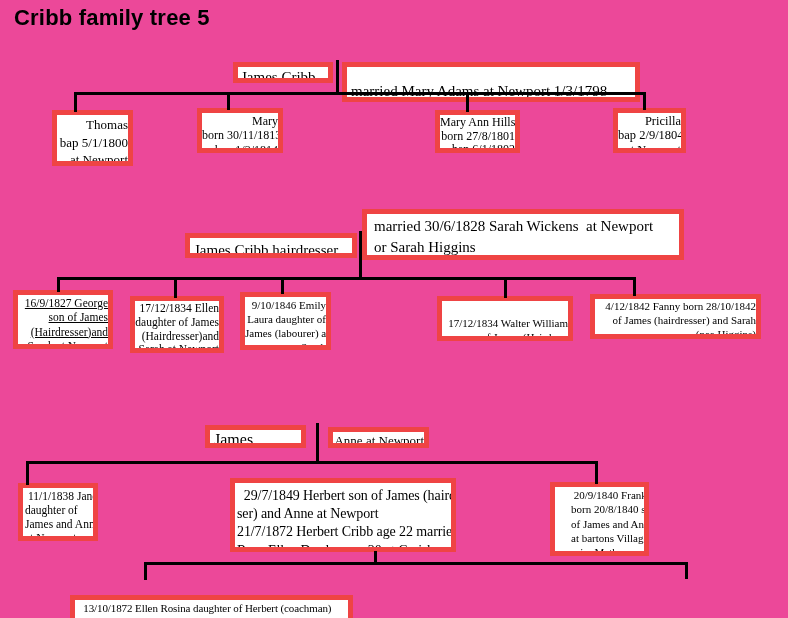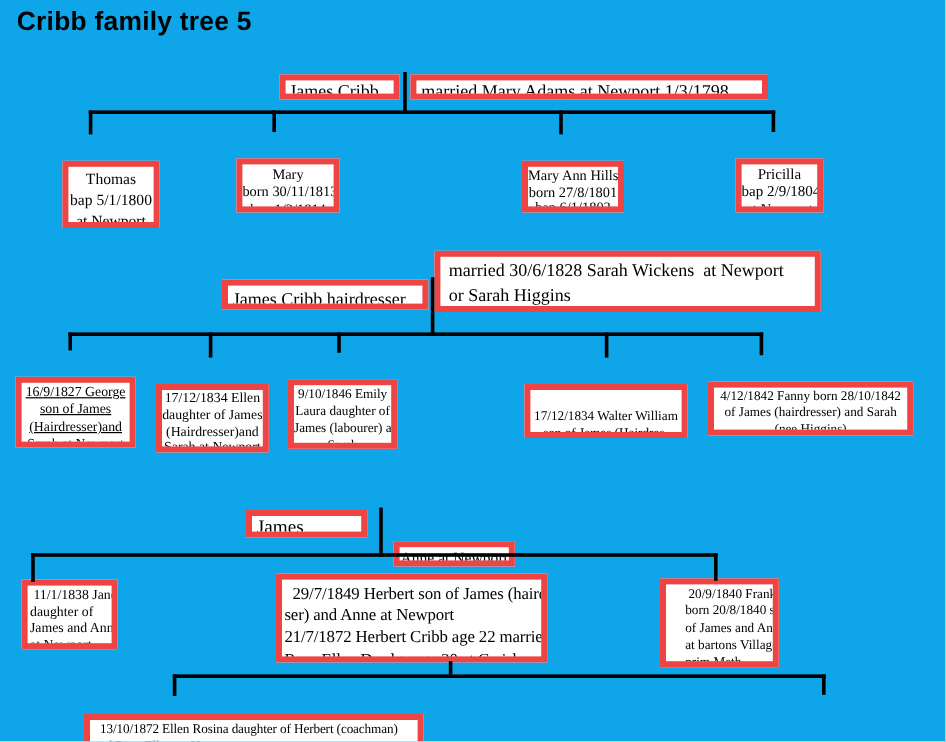--- a/index.html
+++ b/index.html
@@ -1,20 +1,20 @@
 <!DOCTYPE html>
 <html><head>
 <meta charset="utf-8">
 <style>
   html, body { margin: 0; padding: 0; background: #ffffff; }
   .canvas {
     position: relative;
     width: 788px;
     height: 618px;
-    background: #0ea5e9;
+    background: #ec4899;
     color: #000;
     font-family: "Liberation Serif", serif;
     overflow: hidden;
   }
   .title {
     position: absolute;
     left: 14px;
     top: 5px;
     font-family: "Liberation Sans", sans-serif;
     font-weight: bold;
@@ -23,26 +23,26 @@
   }
   .box {
     position: absolute;
     border: 5px solid #ef4444;
     box-sizing: border-box;
     white-space: pre;
     overflow: hidden;
     line-height: 1.2;
     background: #fff;
   }
-  .center { text-align: center; margin-top: 24px; }
+  .center { text-align: right; }
   .tline { position: absolute; background: #000; }
 
   
   #b-james1    { left:233px; top:62px;  width:100px; height:21px; font-size:15px;   padding:1px 3px; }
-  #b-maryadams { left:342px; top:62px;  width:298px; height:21px; font-size:15px;   padding:1px 4px; }
+  #b-maryadams { left:342px; top:62px;  width:298px; height:21px; font-size:15px;   padding:15px 4px; }
   #b-thomas    { left:52px;  top:110px; width:81px;  height:56px; font-size:13px;   line-height:1.35; padding-top:1px; }
   #b-mary      { left:197px; top:108px; width:86px;  height:45px; font-size:12px;   line-height:1.2;  padding-top:1px; }
   #b-maryann   { left:435px; top:110px; width:85px;  height:43px; font-size:12px;   line-height:1.13; padding-top:1px; }
   #b-pricilla  { left:613px; top:108px; width:73px;  height:45px; font-size:12.5px; line-height:1.15; padding-top:1px; }
 
   
   #b-james2    { left:185px; top:233px; width:172px; height:25px; font-size:15px;   padding:3px 4px; }
   #b-sarah     { left:362px; top:209px; width:322px; height:51px; font-size:15px;   line-height:1.4; padding:2px 4px 0 7px; }
   #b-george    { left:13px;  top:290px; width:100px; height:59px; font-size:11.5px; line-height:1.25; padding-top:1px;text-decoration:underline; }
   #b-ellen     { left:130px; top:296px; width:94px;  height:57px; font-size:11.5px; line-height:1.2;  padding-top:1px; }

